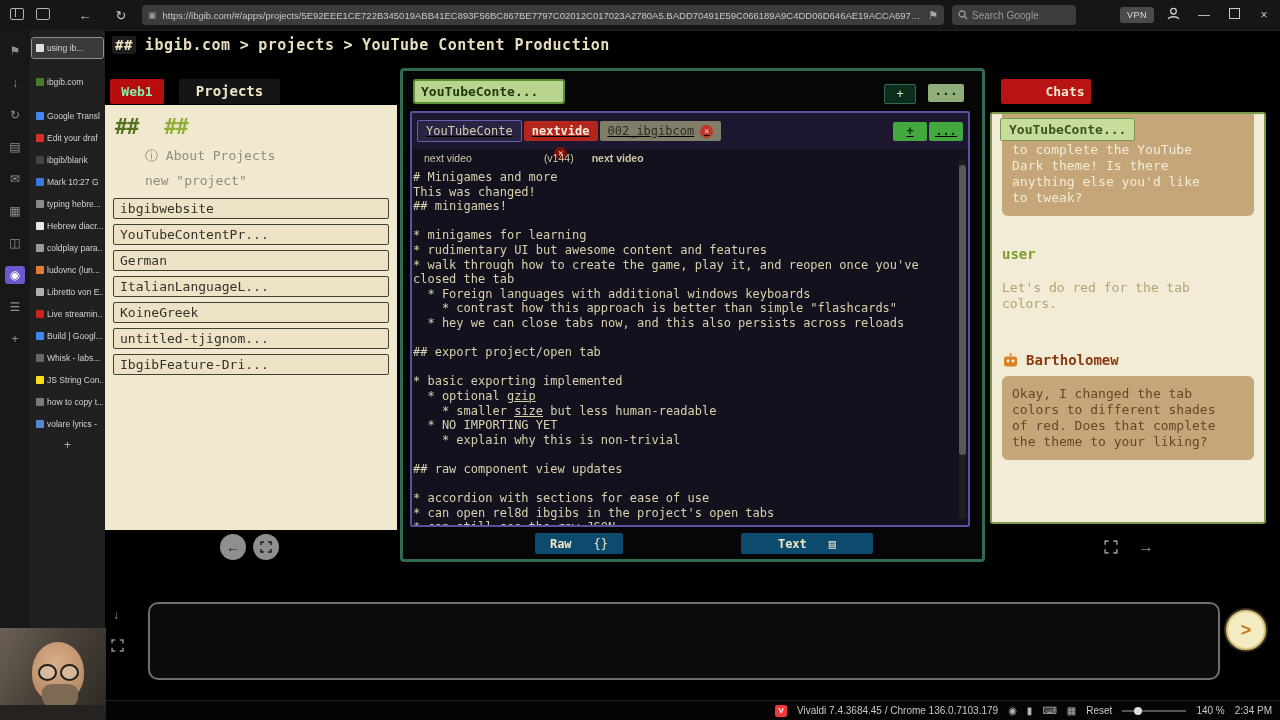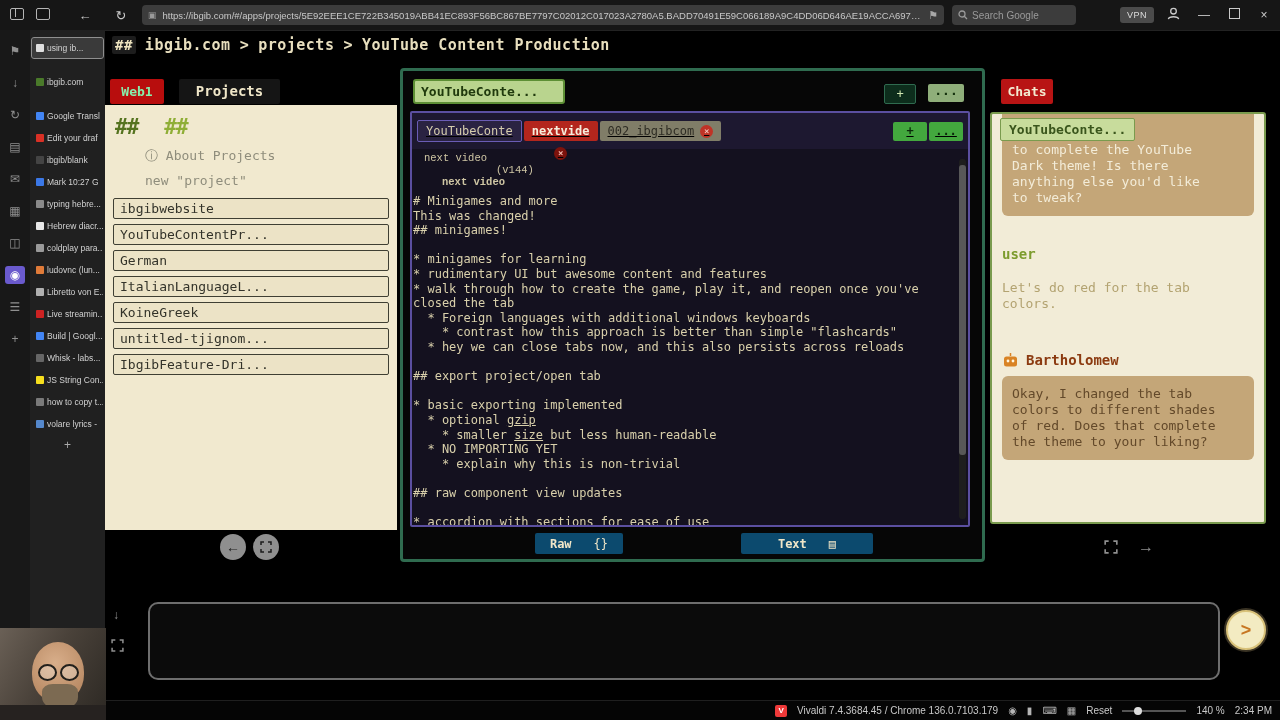--- a/index.html
+++ b/index.html
@@ -61,29 +61,29 @@
   .window{position:absolute;left:7px;top:40px;width:560px;height:416px;border:2px solid #5b4fa0;background:#14111f;border-radius:2px;box-sizing:border-box;overflow:hidden;}
   .wtabbar{height:36px;background:#1d1830;display:flex;align-items:center;gap:2px;padding:0 5px;text-decoration:underline;}
   .wtab{height:20px;line-height:20px;padding:0 8px;font-size:12px;border-radius:2px;white-space:nowrap;display:flex;align-items:center;gap:6px;}
   .wtab.t1{background:#2a2342;color:#d6cdad;border:1px solid #6a5cb5;}
   .wtab.t2{background:#b3261d;color:#f6eedd;font-weight:bold;flex-direction:column;}
   .wtab.t3{background:#807d68;color:#2e2d24;}
   .closer{width:13px;height:13px;border-radius:50%;font-size:9px;line-height:13px;text-align:center;}
   .closer.red{background:#7d120c;color:#f2b8ae;}
   .closer.red2{background:#c03326;color:#f8d9d2;}
   .wadd,.wmore{width:34px;height:19px;line-height:19px;text-align:center;background:#43a83e;color:#0b2b0b;font-weight:bold;border-radius:2px;font-size:12px;}
-  .whead{display:flex;color:#cfc6a4;font-size:10.5px;padding:3px 12px 0 12px;font-family:Liberation Mono, monospace;flex-direction:column;}
+  .whead{display:flex;color:#cfc6a4;font-size:10.5px;padding:3px 12px 0 12px;font-family:Liberation Sans, sans-serif;}
   .editor{margin:0;padding:6px 1px;font-family:"DejaVu Sans Mono",monospace;font-size:12px;line-height:14.6px;color:#d9d0ab;height:362px;overflow:hidden;white-space:pre;}
   .editor u{text-decoration:underline;}
   .vscroll{position:absolute;right:2px;top:46px;width:7px;height:360px;background:#1e1e1e;border-radius:3px;}
   .vthumb{position:absolute;left:0;top:6px;width:7px;height:290px;background:#585858;border-radius:3px;}
   .redbtn{position:absolute;height:21px;background:#0c4a6e;border-radius:2px;color:#f0e6c8;display:flex;align-items:center;justify-content:center;gap:22px;font-family:"DejaVu Sans Mono",monospace;font-size:12px;font-weight:bold;}
 
   
-  .chatstab{left:1001px;top:79px;width:52px;height:25px;line-height:25px;text-align:center;background:#b81414;color:#f3ead0;font-weight:bold;font-size:13px;border-radius:2px;}
+  .chatstab{left:1001px;top:79px;width:52px;height:25px;line-height:25px;text-align:center;background:#b81414;color:#f3ead0;font-weight:bold;font-size:13px;border-radius:2px;padding-left:38px;}
   .chatpanel{left:990px;top:112px;width:276px;height:412px;background:#f2ecd7;border:2px solid #7a9b4e;border-radius:3px;box-sizing:border-box;overflow:hidden;}
   .chat-tab{position:absolute;left:8px;top:4px;z-index:3;background:#c8dc9c;border:1px solid #7a9b4e;border-radius:2px;color:#3a551c;font-weight:bold;font-size:13px;padding:3px 8px;max-width:140px;white-space:nowrap;overflow:hidden;font-family:"DejaVu Sans Mono",monospace;}
   .messages{position:relative;padding:0 10px;font-family:"DejaVu Sans Mono",monospace;}
   .bubble{background:#c4a678;border-radius:6px;padding:10px;font-size:13px;line-height:16px;white-space:pre-wrap;}
   .b1{margin-top:-16px;padding-top:44px;color:#f3ecd8;position:relative;z-index:1;}
   .b3{color:#63492a;margin-top:8px;}
   .u-name{color:#7d9c2e;font-weight:bold;font-size:14px;margin-top:30px;}
   .u-text{color:#b3a371;font-size:13px;line-height:16px;margin-top:18px;white-space:pre-wrap;}
   .bart{display:flex;align-items:center;gap:7px;margin-top:40px;}
   .bart-name{color:#8b3a10;font-weight:bold;font-size:14px;}

